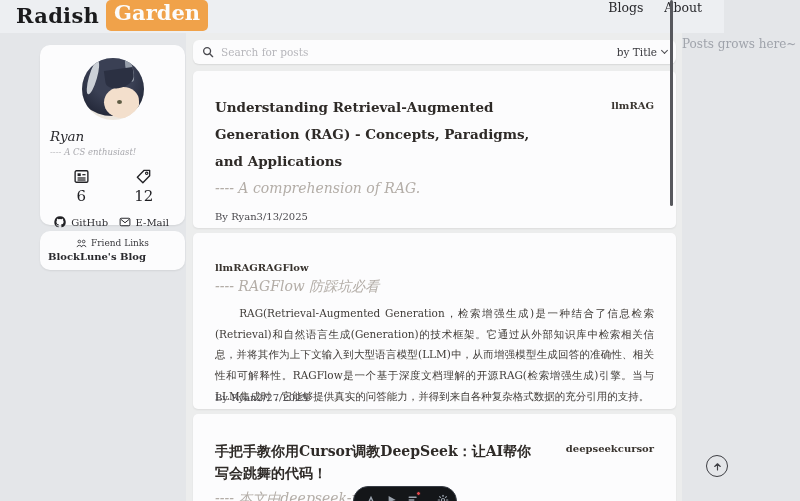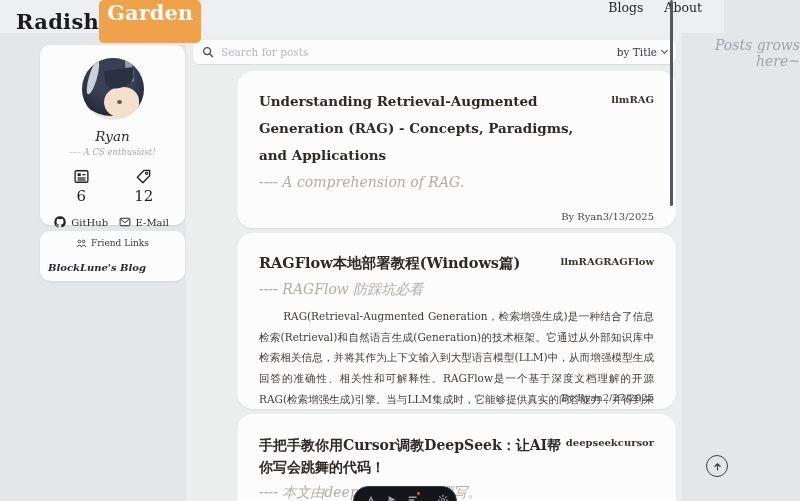--- a/index.html
+++ b/index.html
@@ -12,34 +12,34 @@
   }
   
   .header {
     position:absolute; left:0; top:0; width:724px; height:33px;
     background:#edeff2; display:flex; align-items:flex-start; padding:0 16px;
     z-index:3;
   }
   .logo { display:flex; align-items:center; cursor:pointer; }
   .logo-primary { font-size:21px; font-weight:bold; color:#1b1b1d; letter-spacing:.3px; }
   .logo-accent {
-    background:#f0a24a; color:#fcfcfc;
-    font-size:21px; font-weight:bold; padding:0 8px 18px; border-radius:5px; line-height:25px;
+    margin-left:7px; background:#f0a24a; color:#fcfcfc;
+    font-size:21px; font-weight:bold; padding:0 8px 6px; border-radius:5px; line-height:25px;
   }
   .rss { margin-left:5px; margin-top:-12px; }
   .nav { margin-left:auto; display:flex; gap:21px; padding-right:6px; }
   .nav-item { font-size:12.5px; color:#28282c; cursor:pointer; }
 
   
   .sidebar { position:absolute; left:40px; top:45px; width:145px; z-index:2; }
   .card-box {
     background:#fcfcfd; border-radius:10px;
     box-shadow:0 1px 2px rgba(0,0,0,.08);
   }
-  .profile { padding:13px 10px 10px; text-align:center; height:180px; }
+  .profile { padding:13px 10px 10px; height:180px; }
   .avatar {
     width:62px; height:62px; border-radius:50%; margin:0 auto; position:relative; overflow:hidden;
     background:linear-gradient(180deg,#cdd3da 0%,#dcd8d2 70%,#efe9e0 100%);
   }
   .avatar .hair {
     position:absolute; left:-10%; top:-14%; width:120%; height:108%;
     border-radius:50%;
     background:radial-gradient(circle at 50% 42%, #3a4054 0 38%, #262b3c 70%);
   }
   .avatar .streak {
@@ -62,21 +62,21 @@
   .p-name { font-style:italic; font-size:13.5px; color:#2b2b2f; margin-top:8px; }
   .p-motto { font-style:italic; font-size:8.5px; color:#a8a8ad; margin-top:3px; }
   .p-stats { display:flex; margin-top:11px; }
   .p-stat { flex:1; display:flex; flex-direction:column; align-items:center; gap:2px; }
   .p-stat-value { font-size:15px; color:#1e1e22; }
   .p-links { display:flex; margin-top:11px; }
   .p-link { flex:1; display:flex; align-items:center; justify-content:center; gap:5px;
             font-size:10px; color:#2e2e32; cursor:pointer; }
   .friends { margin-top:6px; padding:7px 8px 8px; }
   .fl-title { font-size:9px; color:#3b3b3f; display:flex; align-items:center; justify-content:center; gap:4px; }
-  .fl-item { font-size:10px; font-weight:bold; font-style:italic; color:#29292d; margin-top:14px; cursor:pointer; }
+  .fl-item { font-size:10px; font-weight:bold; color:#29292d; margin-top:3px; cursor:pointer; }
 
   
   .main-col {
     position:absolute; left:186px; top:33px; width:496px; height:468px;
     background:#eceded; overflow:hidden; padding:7px 6px 0 7px; z-index:1;
   }
   .search-bar {
     height:24px; background:#fcfcfd; border-radius:6px;
     box-shadow:0 1px 1.5px rgba(0,0,0,.09);
     display:flex; align-items:center; padding:0 9px; gap:7px;
@@ -85,49 +85,49 @@
     flex:1; border:none; outline:none; background:transparent;
     font-family:"DejaVu Serif","Liberation Serif",serif;
     font-size:10.5px; color:#3c3c40;
   }
   .search-input::placeholder { color:#b6b6bb; }
   .sort { display:flex; align-items:center; gap:5px; font-size:10.5px; color:#39393e; cursor:pointer; }
   .chev { width:5px; height:5px; border-right:1.3px solid #4a4a4f; border-bottom:1.3px solid #4a4a4f;
           transform:rotate(45deg); margin-top:-3px; }
 
   .post-card {
-    position:relative; background:#fcfcfd; border-radius:16px;
+    position:relative; background:#fcfcfd; border-radius:5px;
     box-shadow:0 1px 2px rgba(0,0,0,.07);
-    padding:17px 22px 11px; margin-top:7px; cursor:pointer;margin-left:44px;
+    padding:23px 22px 11px; margin-top:7px; cursor:pointer;
   }
   .post-card + .post-card { margin-top:5px; }
   .pc1 { height:157px; }
   .pc2 { height:176px; }
   .pc3 { height:210px; }
   .post-head { display:flex; justify-content:space-between; align-items:flex-start; }
   .post-title { font-weight:bold; color:#2e2a27; }
   .t0 { font-size:13.5px; line-height:2.0; width:330px; }
   .t1 { font-size:14.5px; line-height:1.8; width:340px; }
   .t2 { font-size:14px;   line-height:1.6; width:330px; padding-top:3px; }
   .post-tags { display:flex; gap:0; padding-top:6px; flex-shrink:0; }
   .post-tag { font-size:10px; font-weight:bold; color:#39342f; cursor:pointer; }
   .post-sub { font-size:14px; font-style:italic; color:#b3ada7; margin-top:5px; }
   .post-body { font-size:10.5px; color:#3f3b37; text-indent:2.3em; }
   .b0 { line-height:2.45; margin-top:7px; width:440px; }
   .b1 { line-height:1.97; margin-top:7px; text-align:justify; }
   .b2 { line-height:2.0; margin-top:6px; text-align:justify; }
   .post-foot {
     position:absolute; left:22px; right:22px; bottom:6px;
-    display:flex; justify-content:flex-end;
+    display:flex; justify-content:flex-start;
     font-size:10px; color:#4a494e;
   }
 
   
   .right-rail { position:absolute; left:682px; top:33px; width:118px; height:468px; }
-  .rail-note { margin-top:4px; text-align:right; font-size:14px; font-style:italic; color:#9fa3ab; }
+  .rail-note { margin-top:4px; text-align:left; font-size:12px; color:#9fa3ab; }
   .back-top {
     position:absolute; left:24px; bottom:24px; width:22px; height:22px;
     border:1.6px solid #3e3f44; border-radius:50%;
     display:flex; align-items:center; justify-content:center; cursor:pointer;
   }
 
   
   .scrollbar-thumb {
     position:absolute; left:670px; top:0; width:3px; height:206px;
     background:#57585d; border-radius:2px; z-index:6; cursor:pointer;
@@ -263,21 +263,20 @@
     </div>
     <div class="post-sub">---- A comprehension of RAG.</div>
     <div class="post-foot">
       <span>By Ryan</span>
       <span>3/13/2025</span>
     </div>
   </div>
 
   <div class="post-card pc2">
     <div class="post-head">
-      <div class="post-title t1">RAGFlow本地部署教程(Windows篇)</div>
       <div class="post-tags">
         <span class="post-tag">llm</span>
         <span class="post-tag">RAG</span>
         <span class="post-tag">RAGFlow</span>
       </div>
     </div>
     <div class="post-sub">---- RAGFlow 防踩坑必看</div>
     <div class="post-body b1">RAG(Retrieval-Augmented Generation，检索增强生成)是一种结合了信息检索(Retrieval)和自然语言生成(Generation)的技术框架。它通过从外部知识库中检索相关信息，并将其作为上下文输入到大型语言模型(LLM)中，从而增强模型生成回答的准确性、相关性和可解释性。RAGFlow是一个基于深度文档理解的开源RAG(检索增强生成)引擎。当与LLM集成时，它能够提供真实的问答能力，并得到来自各种复杂格式数据的充分引用的支持。</div>
     <div class="post-foot">
       <span>By Ryan</span>

